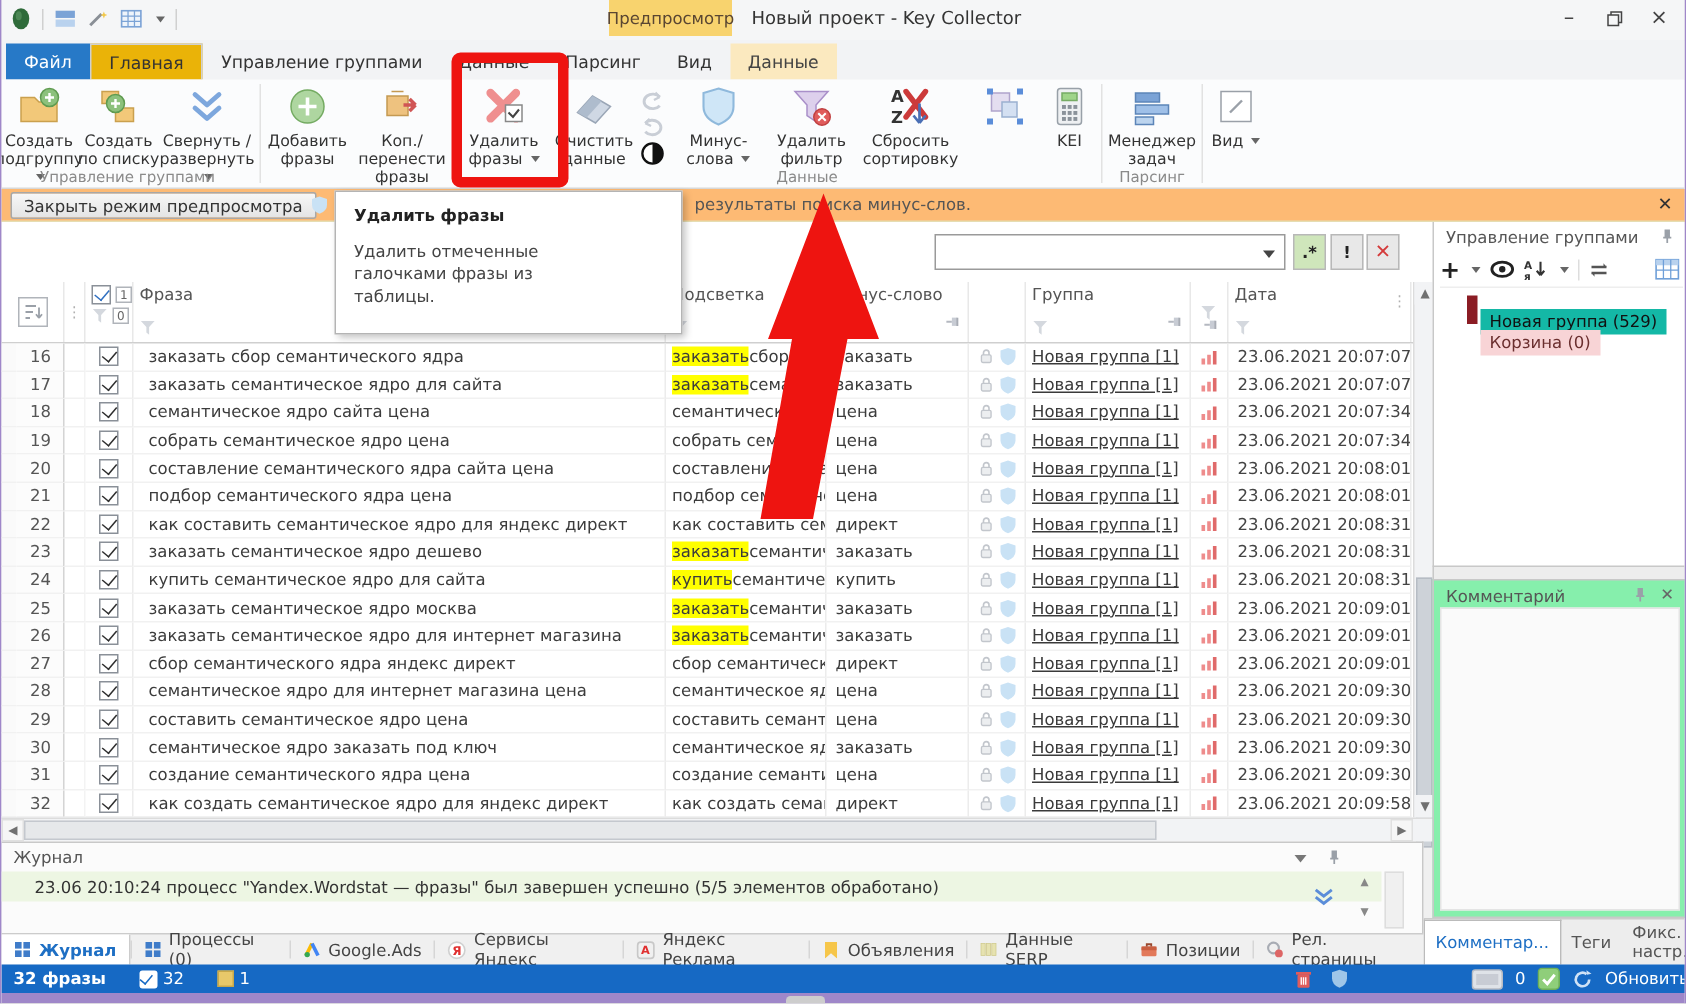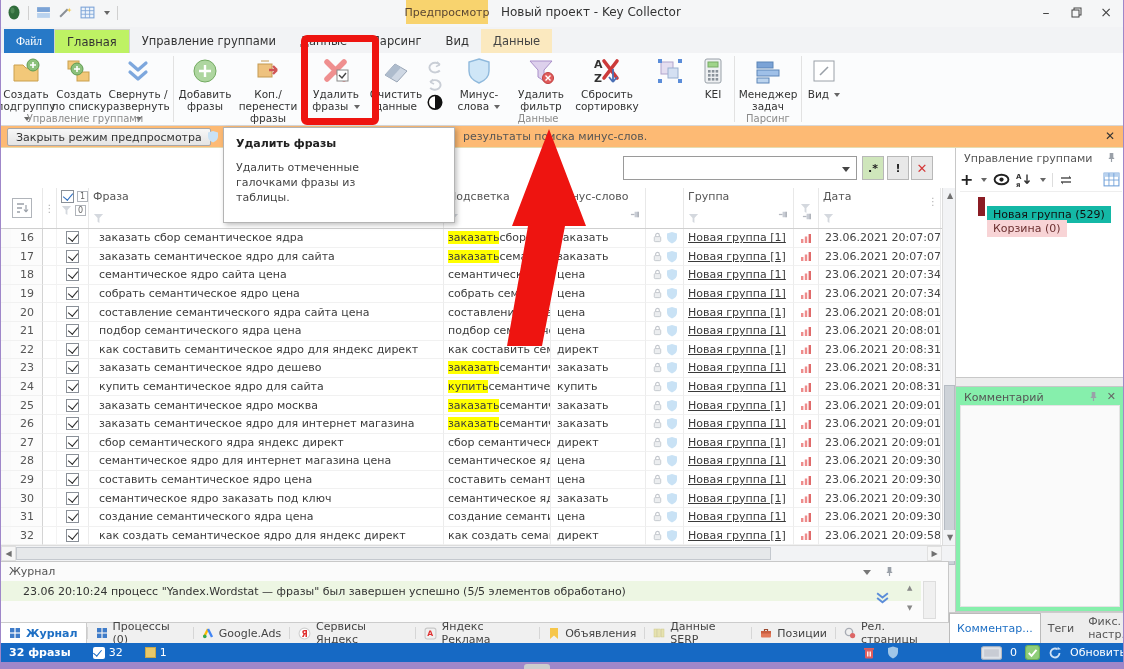--- a/index.html
+++ b/index.html
@@ -15,22 +15,22 @@
   .ic svg{display:block;}
   #ctx-header{position:absolute;left:405px;top:0;width:82px;height:24px;background:#f8d36e;
       display:flex;align-items:center;justify-content:center;color:#5a4632;font-size:11px;}
   #win-title{position:absolute;left:500px;top:5px;font-size:12px;color:#333;}
   #win-controls{position:absolute;right:4px;top:0;display:flex;}
   .wbtn{width:30px;height:24px;display:flex;align-items:center;justify-content:center;color:#444;font-size:14px;}
 
   
   #tabrow{position:absolute;left:0;top:27px;width:1124px;height:26px;background:#f2f3f5;display:flex;align-items:flex-end;}
   .rtab{height:24px;padding:0 12px;display:flex;align-items:center;font-size:11.5px;color:#333;}
-  .rtab.file{background:#2779c7;color:#fff;margin-left:3px;font-family:Liberation Serif, serif;}
-  .rtab.active{background:#bef264;border:1px solid #d0d0d0;border-bottom:none;}
+  .rtab.file{background:#2779c7;color:#fff;margin-left:3px;}
+  .rtab.active{background:#eab308;border:1px solid #d0d0d0;border-bottom:none;}
   .rtab.ctx{background:#fbe9bf;color:#444;}
 
   
   #ribbon{position:absolute;left:0;top:53px;width:1124px;height:73px;background:#fbfcfd;border-bottom:1px solid #d8d8d8;display:flex;}
   .rgroup{display:flex;flex-direction:column;padding-top:2px;position:relative;}
   .rbtns{display:flex;align-items:flex-start;height:58px;}
   .rbtn{display:flex;flex-direction:column;align-items:center;padding-top:1px;height:58px;}
   .rbtn .ricon{height:30px;}
   .rbtn .ricon svg{width:30px;height:30px;}
   .rbtn.narrow .ricon svg{width:20px;height:56px;}
@@ -550,21 +550,21 @@
     </div>
 
     <div id="tbody">
         <div class="trow tgrid">
           <div class="c-ind"></div>
           <div class="c-num">16</div>
           <div class="c-handle"></div>
           <div class="c-chk">
             <span class="cb on"></span>
           </div>
-          <div class="c-phrase">заказать сбор семантическое ядра</div>
+          <div class="c-phrase">заказать сбор семантического ядра</div>
           <div class="c-hl"><span class="hlw">заказать</span> сбор сема</div>
           <div class="c-minus">заказать</div>
           <div class="c-locks">
             <span class="ic">
               <svg width="11" height="11" viewBox="0 0 12 12">
                 <rect x="2.5" y="5" width="7" height="5.5" rx="1" fill="#eceef0" stroke="#c2c6cc"></rect>
                 <path d="M4 5V3.5a2 2 0 0 1 4 0V5" fill="none" stroke="#c2c6cc" stroke-width="1.2"></path>
               </svg>
             </span>
             <span class="ic">

